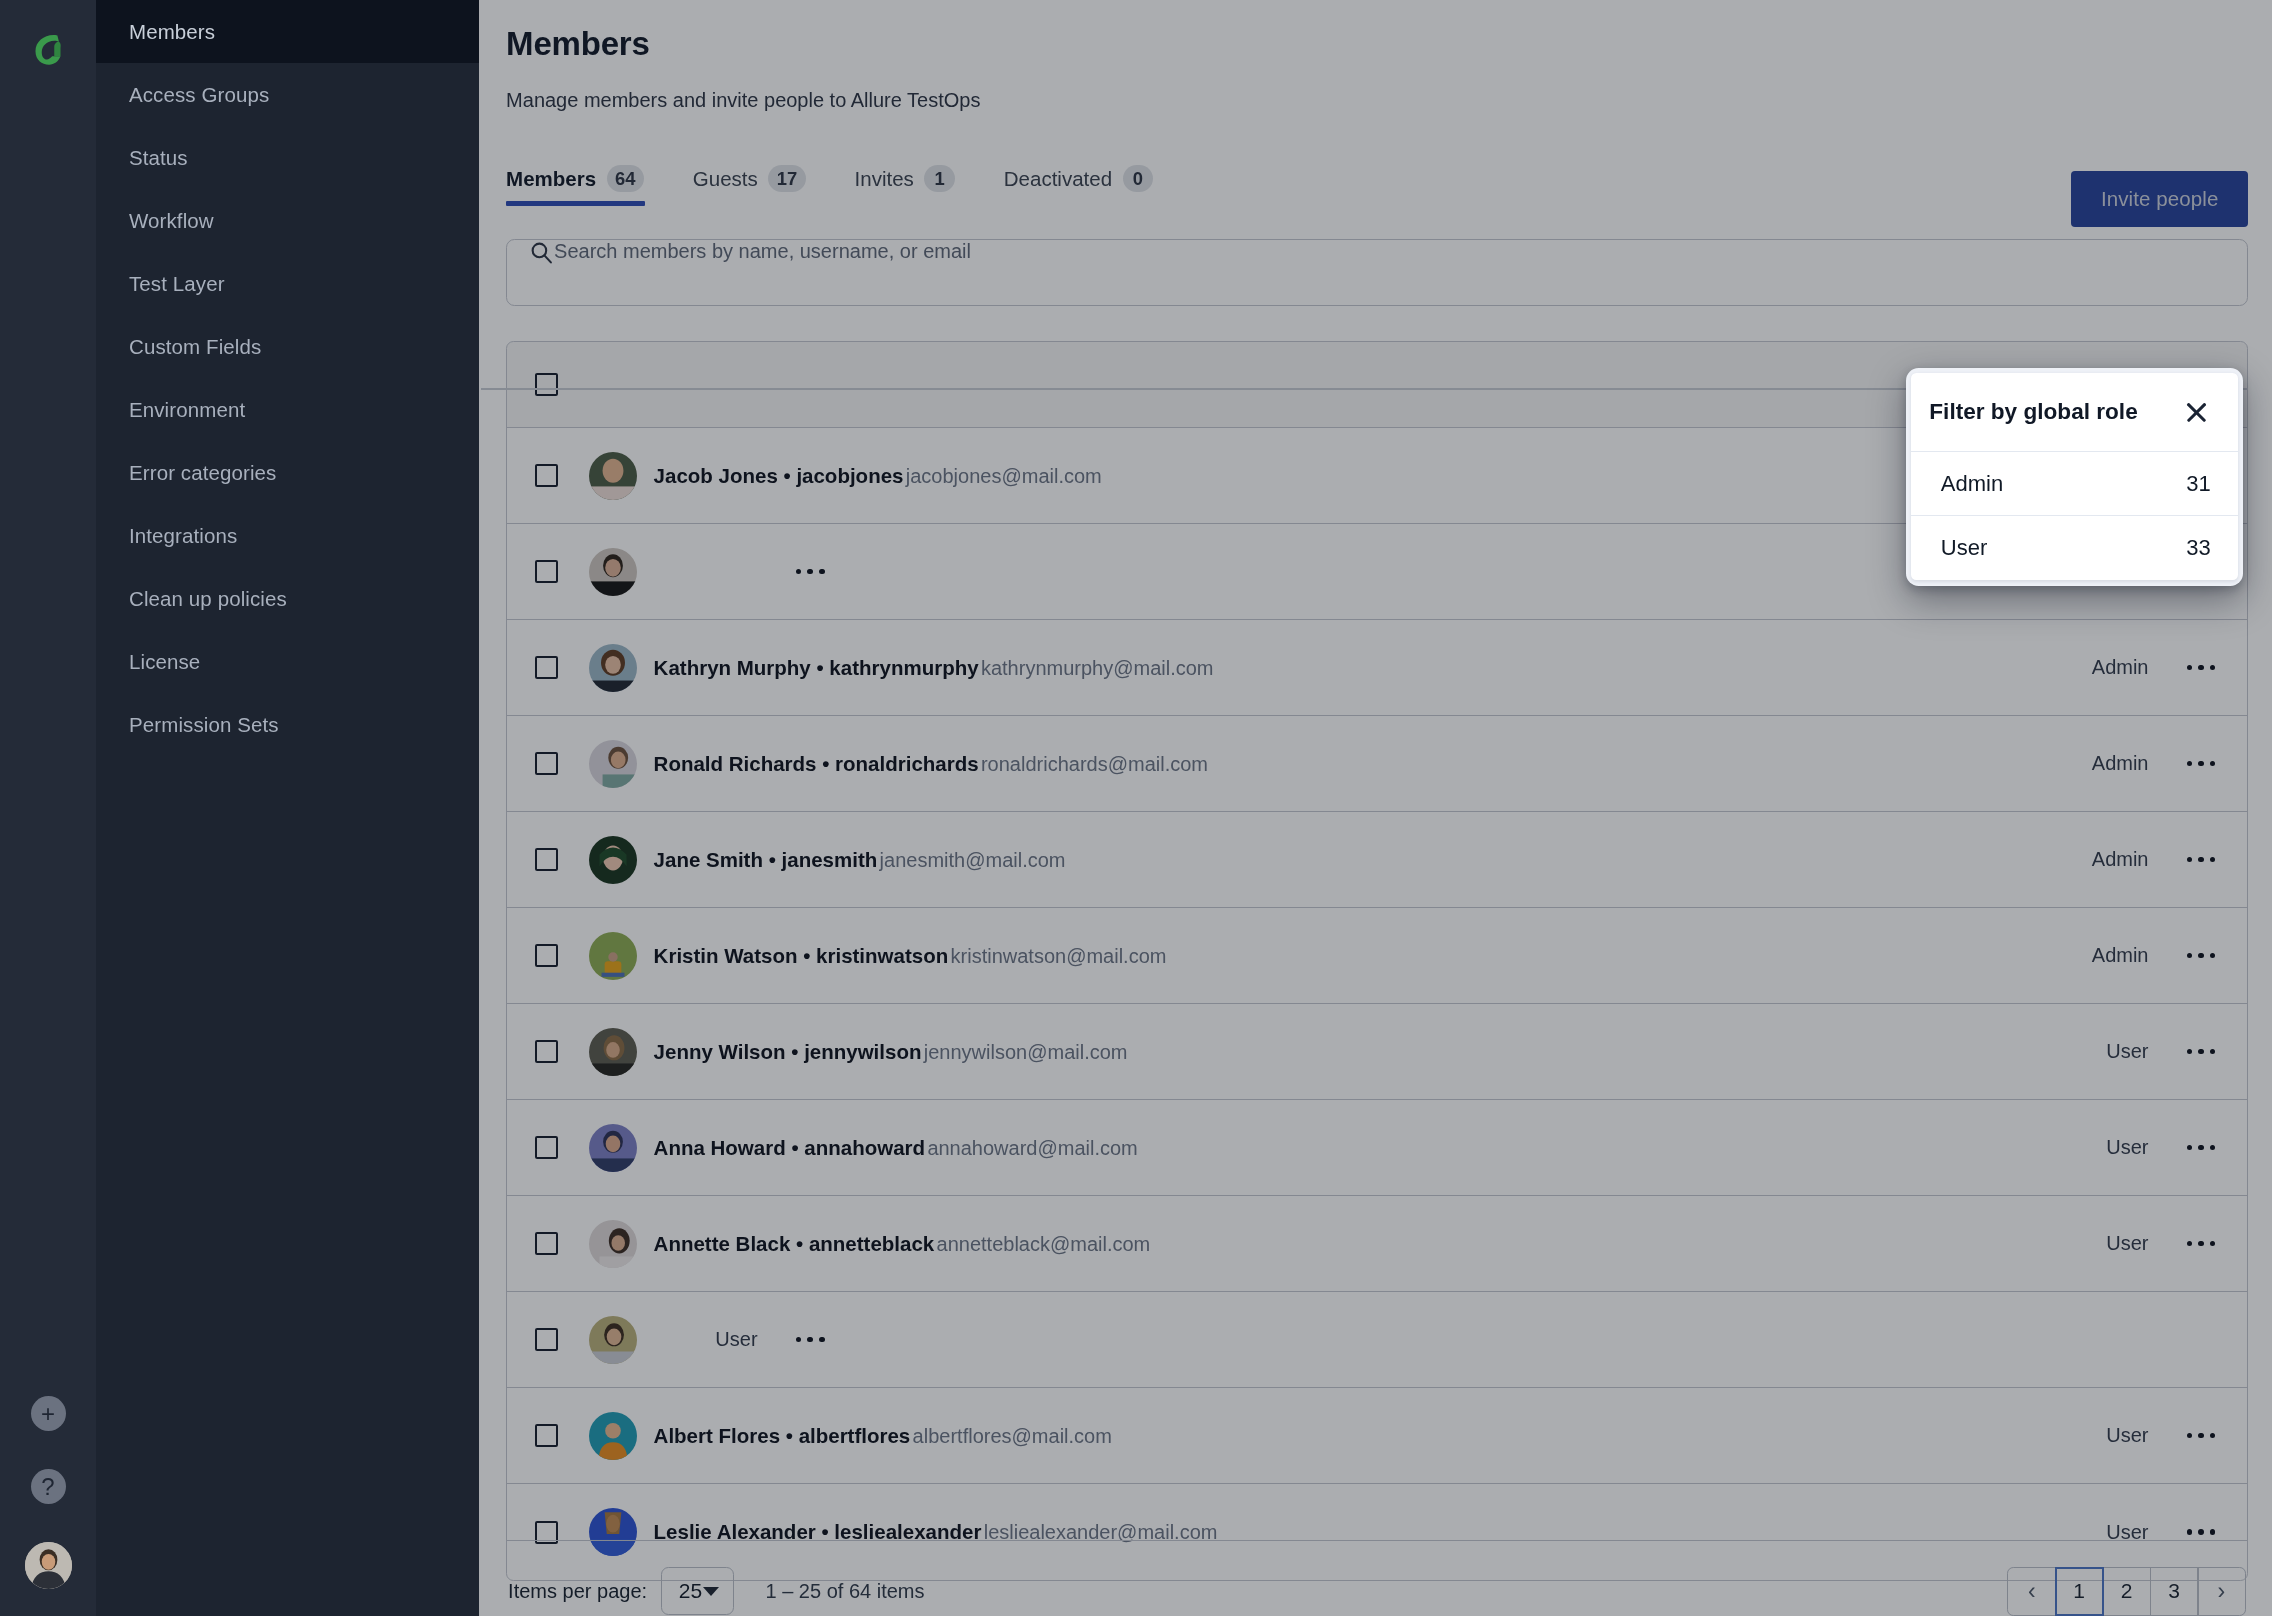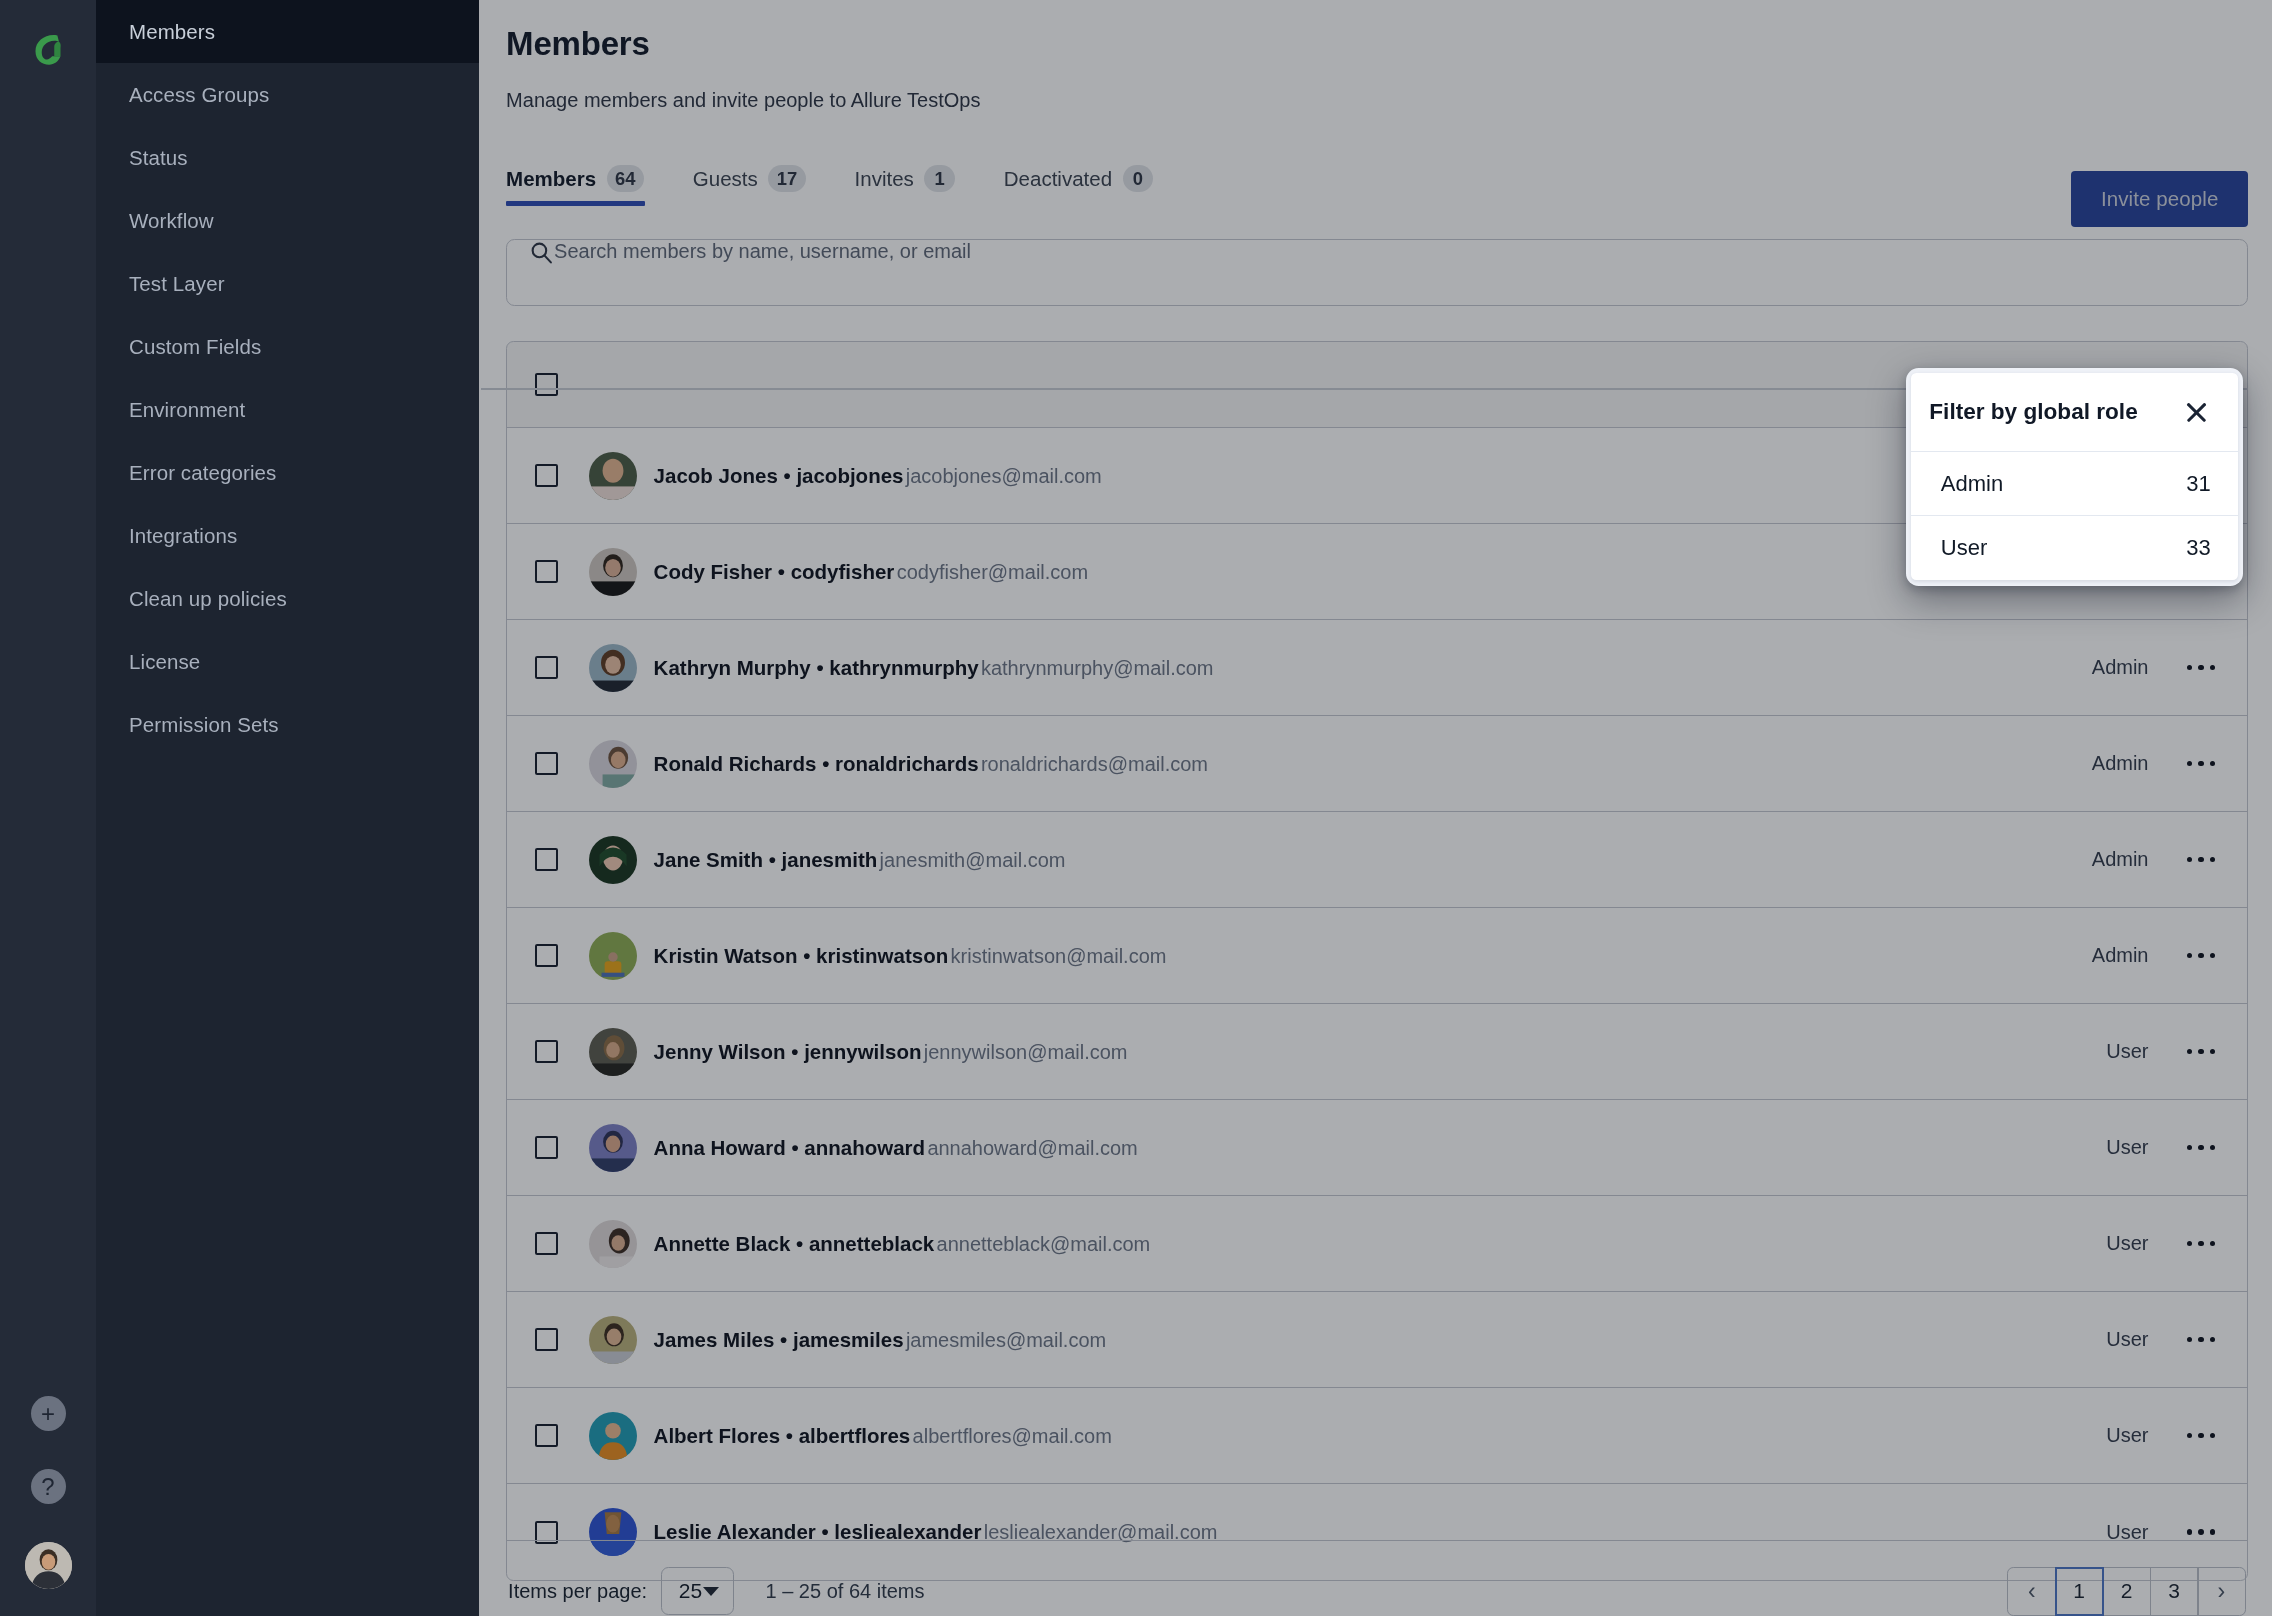--- a/index.html
+++ b/index.html
@@ -368,24 +368,20 @@
         </div>
 
         <div class="row">
           <span class="chk"></span>
           <span class="avatar"><svg width="48" height="48" viewBox="0 0 92 92">
                 <rect width="92" height="92" fill="#cdc6bf"></rect>
                 <ellipse cx="46" cy="34" rx="19" ry="22" fill="#2a2118"></ellipse>
                 <ellipse cx="46" cy="38" rx="15" ry="17" fill="#dcb095"></ellipse>
                 <rect y="64" width="92" height="28" fill="#141414"></rect>
               </svg></span>
-          <span class="who">
-            <span class="who-name"><b>Cody Fisher</b> • <b>codyfisher</b></span>
-            <span class="who-mail">codyfisher@mail.com</span>
-          </span>
           <span class="role-cell"></span>
           <span class="dots">
               <i></i>
               <i></i>
               <i></i>
             </span>
         </div>
 
         <div class="row">
           <span class="chk"></span>
@@ -527,24 +523,20 @@
         </div>
 
         <div class="row">
           <span class="chk"></span>
           <span class="avatar"><svg width="48" height="48" viewBox="0 0 92 92">
                 <rect width="92" height="92" fill="#b9b07a"></rect>
                 <ellipse cx="48" cy="36" rx="19" ry="22" fill="#3a2a1c"></ellipse>
                 <ellipse cx="48" cy="40" rx="14" ry="16" fill="#e0b793"></ellipse>
                 <rect y="68" width="92" height="24" fill="#c9ccd4"></rect>
               </svg></span>
-          <span class="who">
-            <span class="who-name"><b>James Miles</b> • <b>jamesmiles</b></span>
-            <span class="who-mail">jamesmiles@mail.com</span>
-          </span>
           <span class="role-cell">User</span>
           <span class="dots">
               <i></i>
               <i></i>
               <i></i>
             </span>
         </div>
 
         <div class="row">
           <span class="chk"></span>

